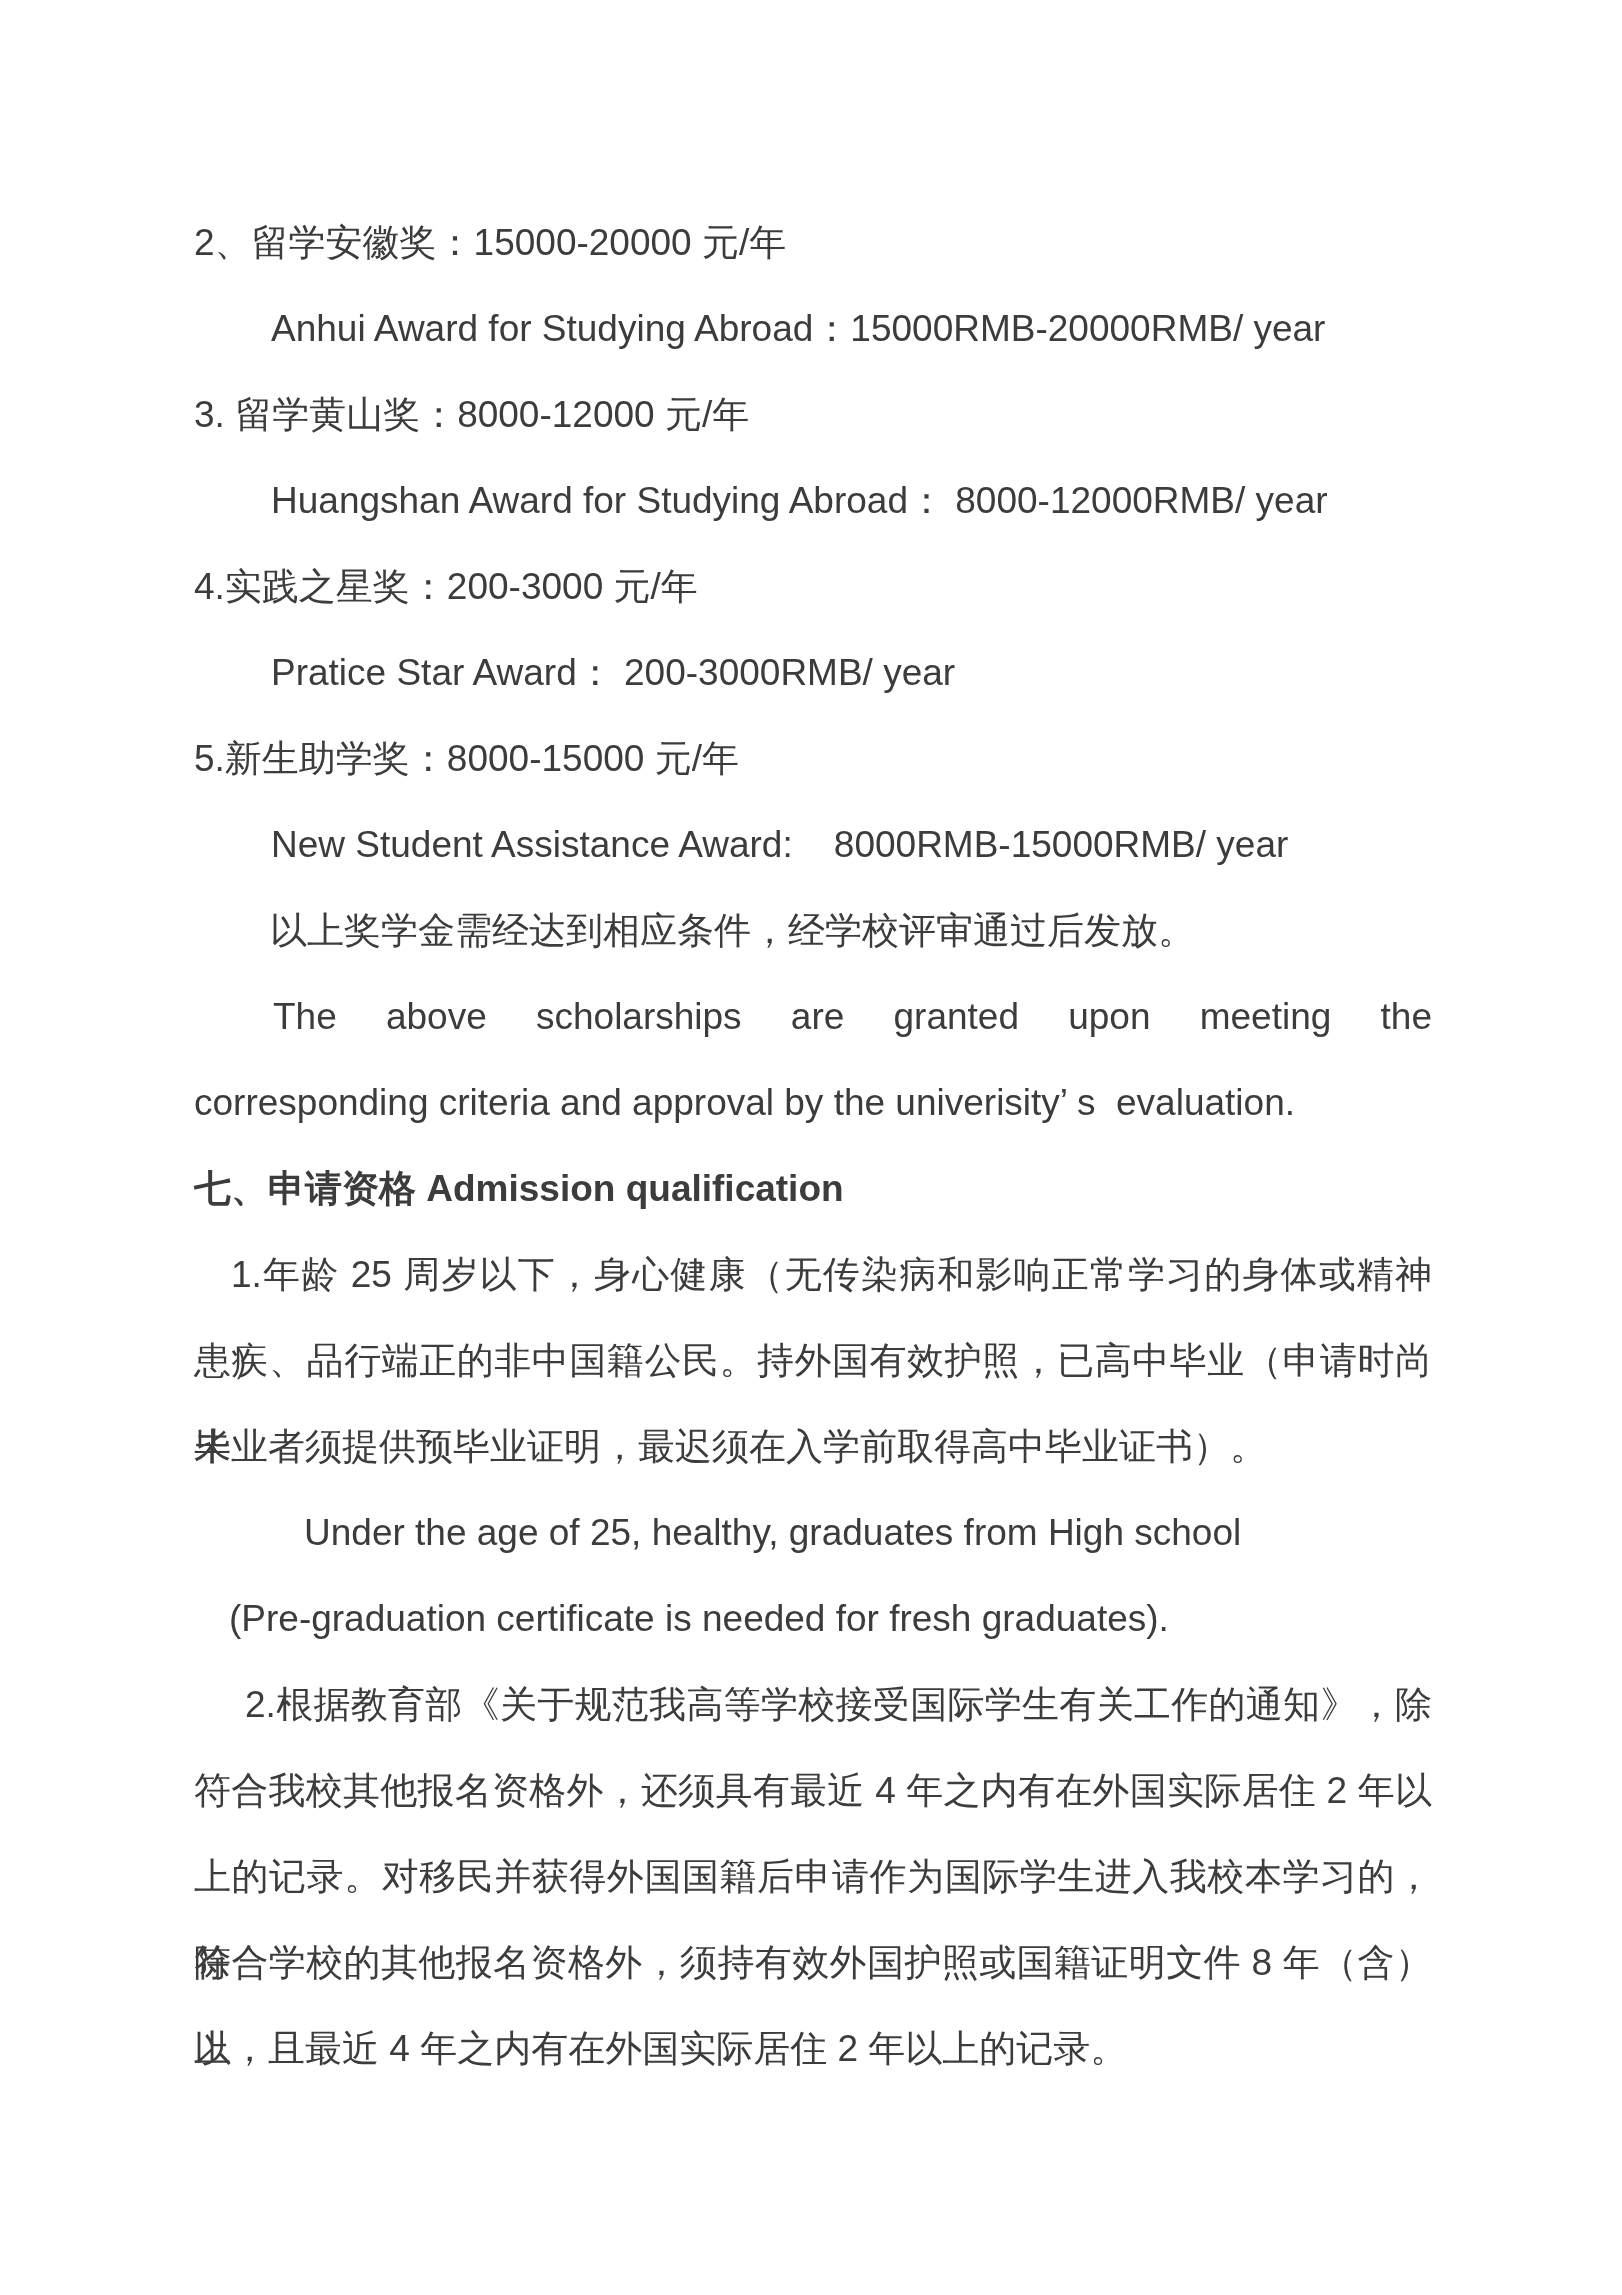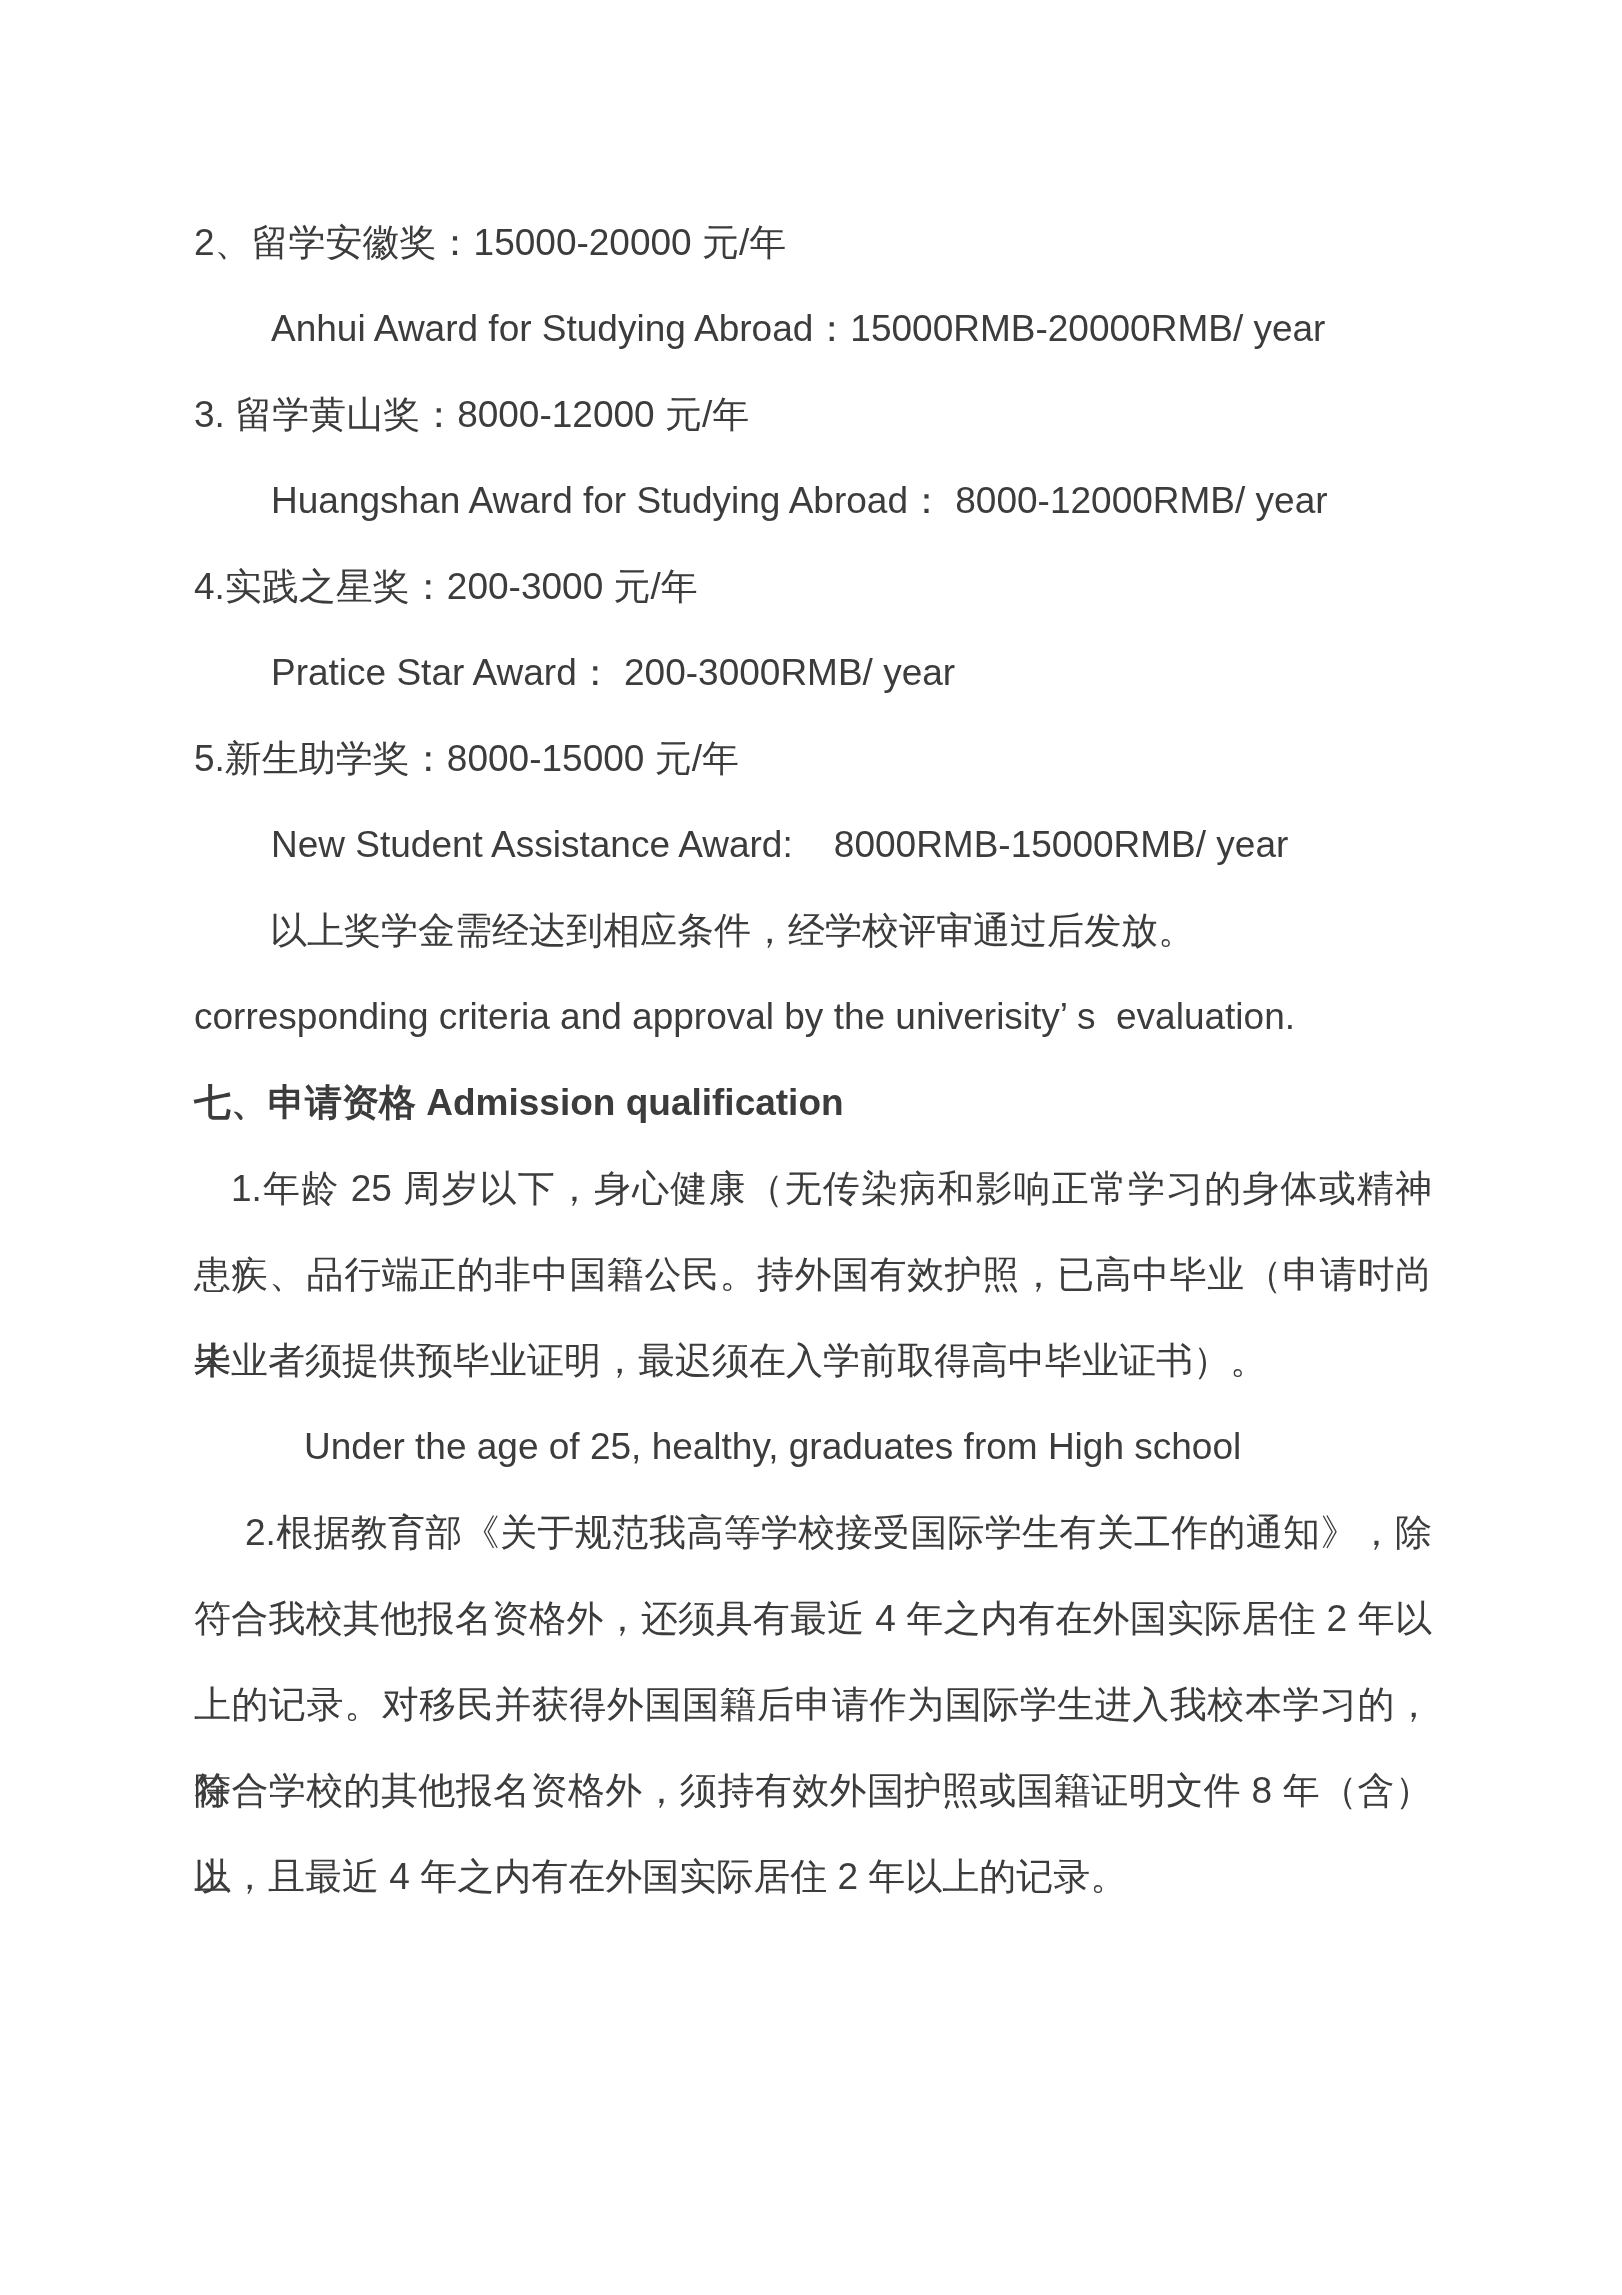--- a/index.html
+++ b/index.html
@@ -55,28 +55,30 @@
   <div class="ln">3. 留学黄山奖：8000-12000 元/年</div>
   <div class="ln ind-en">Huangshan Award for Studying Abroad： 8000-12000RMB/ year</div>
 
   <div class="ln">4.实践之星奖：200-3000 元/年</div>
   <div class="ln ind-en">Pratice Star Award： 200-3000RMB/ year</div>
 
   <div class="ln">5.新生助学奖：8000-15000 元/年</div>
   <div class="ln ind-en">New Student Assistance Award:    8000RMB-15000RMB/ year</div>
 
   <div class="ln ind-note">以上奖学金需经达到相应条件，经学校评审通过后发放。</div>
+  <div class="ln j ind-p10">The above scholarships are granted upon meeting the</div>
   <div class="ln">corresponding criteria and approval by the univerisity’ s  evaluation.</div>
 
   <div class="ln b">七、申请资格 Admission qualification</div>
 
   <div class="ln j ind-i1">1.年龄 25 周岁以下，身心健康（无传染病和影响正常学习的身体或精神疾</div>
   <div class="ln j">患）、品行端正的非中国籍公民。持外国有效护照，已高中毕业（申请时尚未</div>
   <div class="ln">毕业者须提供预毕业证明，最迟须在入学前取得高中毕业证书）。</div>
   <div class="ln ind-u">Under the age of 25, healthy, graduates from High school</div>
+  <div class="ln ind-pre">(Pre-graduation certificate is needed for fresh graduates).</div>
 
   <div class="ln j ind-i2">2.根据教育部《关于规范我高等学校接受国际学生有关工作的通知》，除</div>
   <div class="ln j">符合我校其他报名资格外，还须具有最近 4 年之内有在外国实际居住 2 年以</div>
   <div class="ln j">上的记录。对移民并获得外国国籍后申请作为国际学生进入我校本学习的，除</div>
   <div class="ln j">符合学校的其他报名资格外，须持有效外国护照或国籍证明文件 8 年（含）以</div>
   <div class="ln">上，且最近 4 年之内有在外国实际居住 2 年以上的记录。</div>
 
 </div>
 
 

